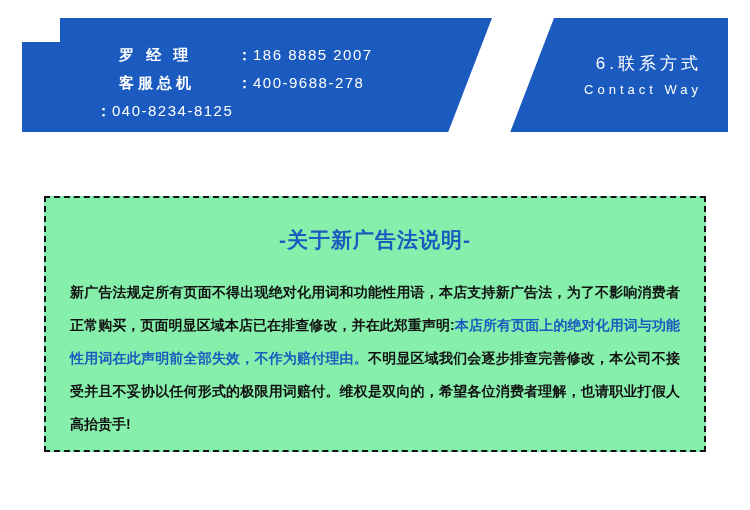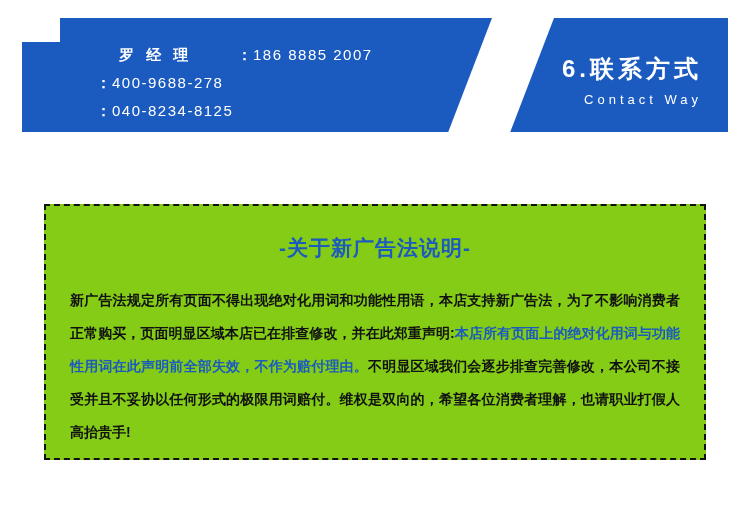--- a/index.html
+++ b/index.html
@@ -83,41 +83,41 @@
   }
 
   .header-title-wrap {
     position: absolute;
     right: 26px;
     top: 34px;
     text-align: right;
     color: #ffffff;
   }
   .header-title {
-    font-size: 24px;
-    font-weight: bold;
+    font-size: 17px;
+    font-weight: normal;
     letter-spacing: 4px;
     line-height: 1.4;
   }
   .header-subtitle {
     font-size: 13px;
     letter-spacing: 4px;
     font-weight: normal;
     margin-top: 6px;
   }
 
   
   .notice {
     position: absolute;
     left: 44px;
-    top: 204px;
+    top: 196px;
     width: 662px;
     height: 256px;
     border: 2px dashed #111111;
-    background: #84cc16;
+    background: #86efac;
   }
   .notice-title {
     text-align: center;
     color: #1B5BBF;
     font-size: 21px;
     font-weight: bold;
     letter-spacing: 1px;
     margin-top: 28px;
   }
   .notice-body {
@@ -142,20 +142,21 @@
     <div class="header-notch"></div>
     <div class="header-diagonal"></div>
 
     <div class="contact-list">
       <div class="contact-row">
         <span class="contact-label">罗 经 理</span>
         <span class="contact-colon">：</span>
         <span class="contact-value">186 8885 2007</span>
       </div>
       <div class="contact-row">
+        <span class="contact-label">客服总机</span>
         <span class="contact-colon">：</span>
         <span class="contact-value">400-9688-278</span>
       </div>
       <div class="contact-row">
         <span class="contact-colon">：</span>
         <span class="contact-value">040-8234-8125</span>
       </div>
     </div>
 
     <div class="header-title-wrap">

